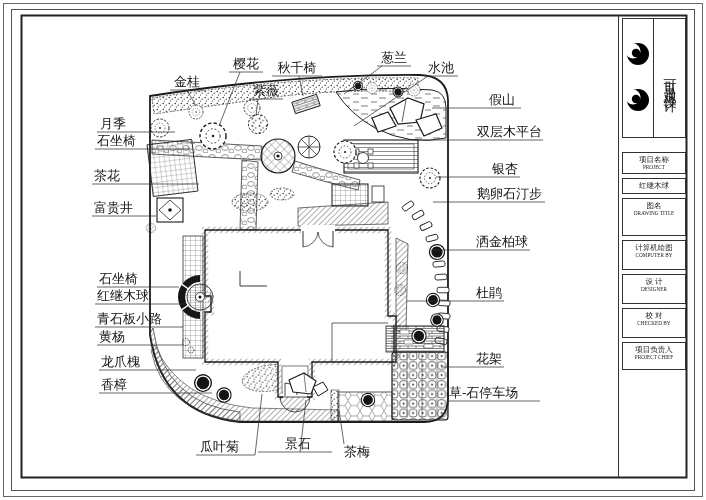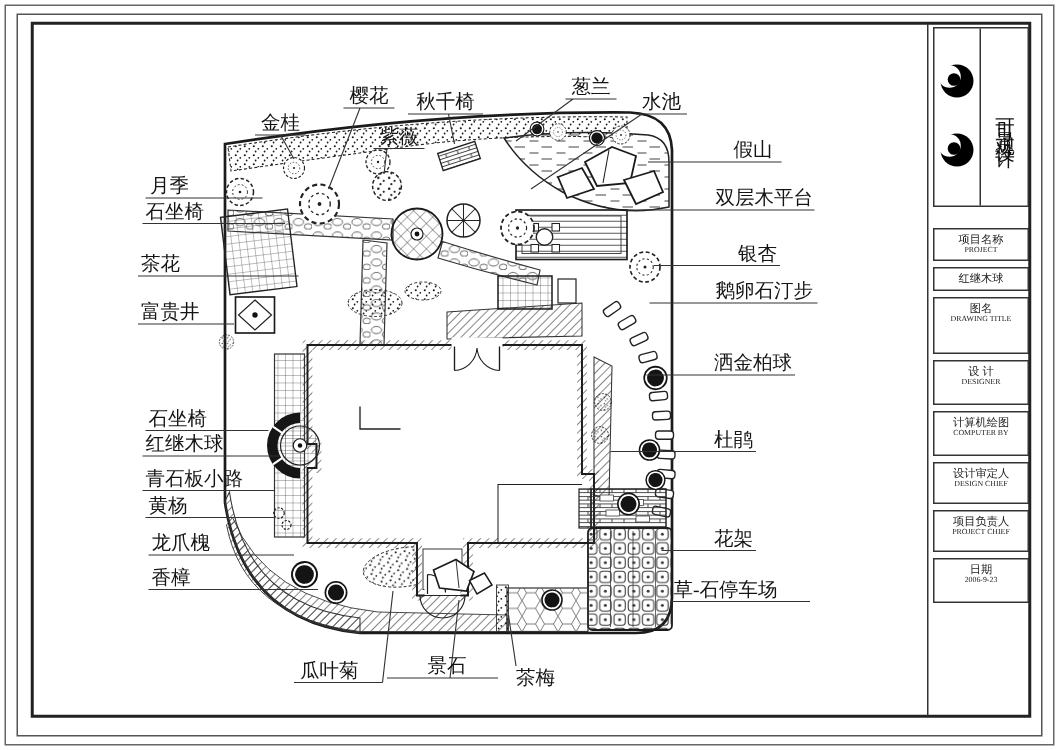--- a/index.html
+++ b/index.html
@@ -323,33 +323,29 @@
       <div class="en">PROJECT</div>
     </div>
     <div class="tb-field" style="height:16px">
       <div class="zh">红继木球</div>
     </div>
     <div class="tb-field" style="height:38px">
       <div class="zh">图名</div>
       <div class="en">DRAWING TITLE</div>
     </div>
     <div class="tb-field" style="height:30px">
+      <div class="zh">计算机绘图</div>
+      <div class="en">COMPUTER BY</div>
+    </div>
+    <div class="tb-field" style="height:30px">
       <div class="zh">设 计</div>
       <div class="en">DESIGNER</div>
     </div>
     <div class="tb-field" style="height:30px">
-      <div class="zh">计算机绘图</div>
-      <div class="en">COMPUTER BY</div>
-    </div>
-    <div class="tb-field" style="height:28px">
-      <div class="zh">设计审定人</div>
-      <div class="en">DESIGN CHIEF</div>
+      <div class="zh">校 对</div>
+      <div class="en">CHECKED BY</div>
     </div>
     <div class="tb-field" style="height:28px">
       <div class="zh">项目负责人</div>
       <div class="en">PROJECT CHIEF</div>
     </div>
-    <div class="tb-field" style="height:30px">
-      <div class="zh">日期</div>
-      <div class="en">2006-9-23</div>
-    </div>
   </div>
 </div>
 
 </body></html>

